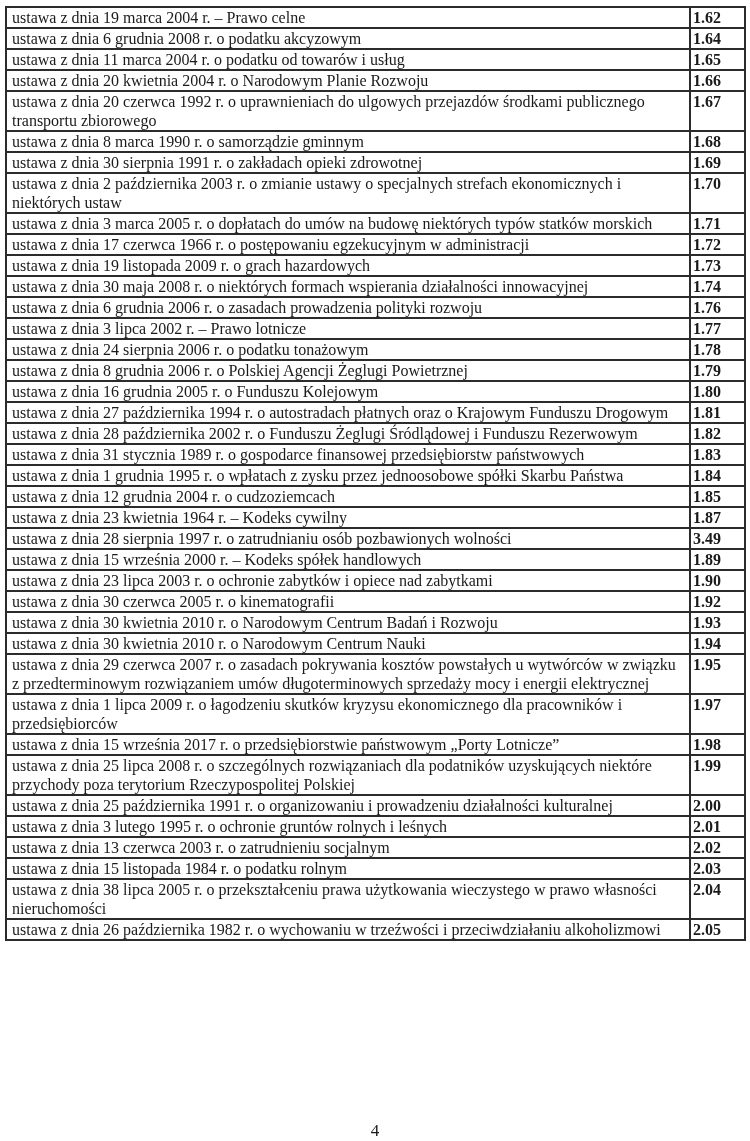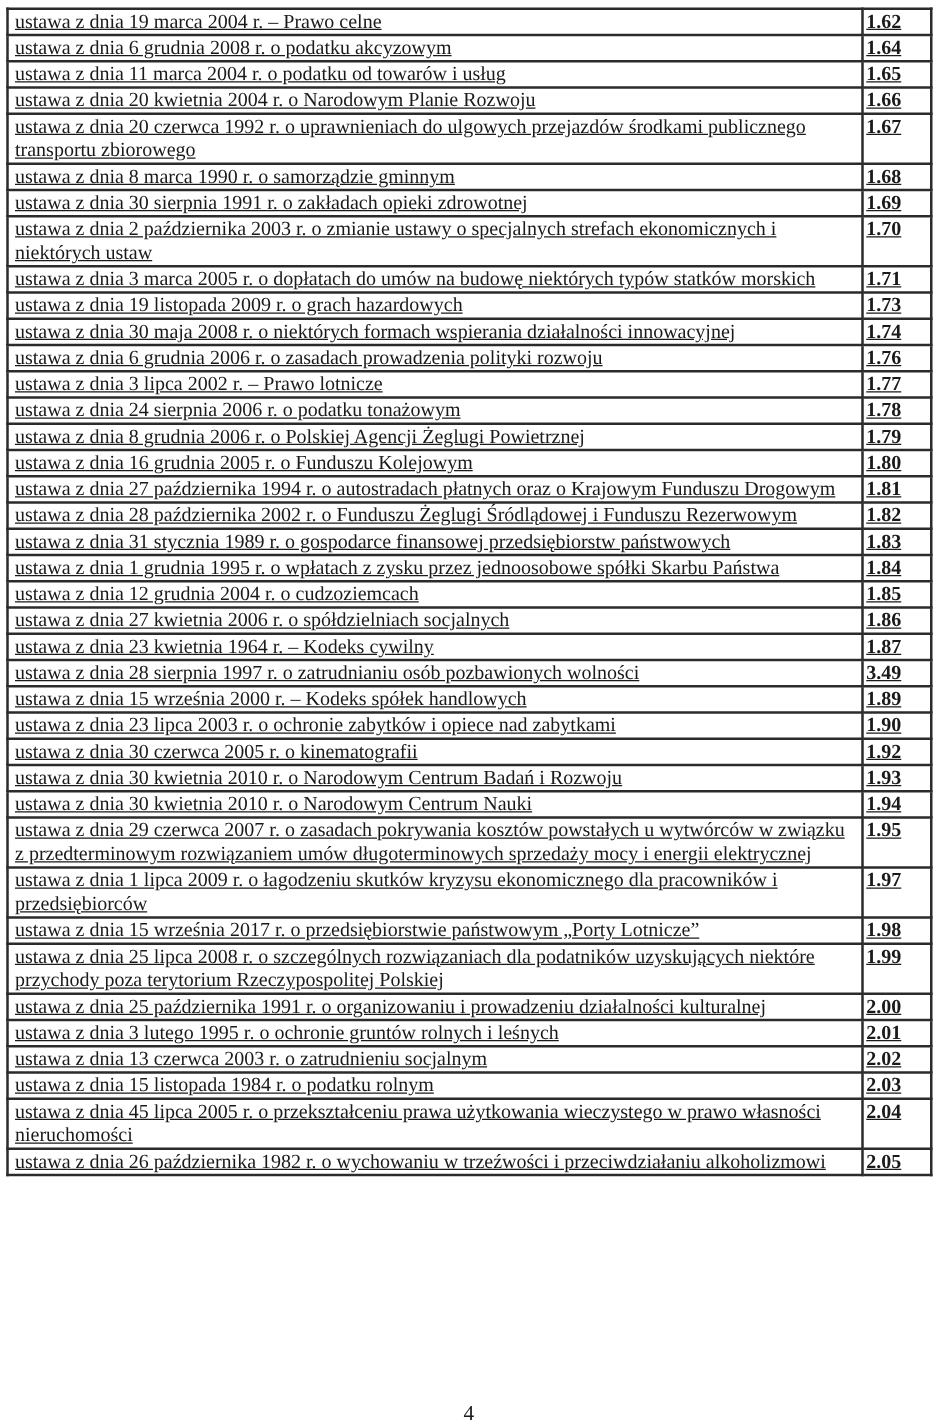--- a/index.html
+++ b/index.html
@@ -18,21 +18,20 @@
     position: relative;
     width: 750px;
     height: 1141px;
     background: #ffffff;
   }
   table.laws {
     border-collapse: collapse;
     table-layout: fixed;
     width: 741px;
     margin: 6px 0 0 5px;
-    text-decoration: underline;
   }
   table.laws td {
     border: 2px solid #2b2b2b;
     vertical-align: top;
     font-size: 16px;
     line-height: 19px;
   }
   td.title {
     padding: 0 4px 0 5px;
     text-align: left;
@@ -90,20 +89,24 @@
         </tr>
         <tr>
           <td class="title">ustawa z dnia 2 października 2003 r. o zmianie ustawy o specjalnych strefach ekonomicznych i niektórych ustaw</td>
           <td class="num">1.70</td>
         </tr>
         <tr>
           <td class="title">ustawa z dnia 3 marca 2005 r. o dopłatach do umów na budowę niektórych typów statków morskich</td>
           <td class="num">1.71</td>
         </tr>
         <tr>
+          <td class="title">ustawa z dnia 17 czerwca 1966 r. o postępowaniu egzekucyjnym w administracji</td>
+          <td class="num">1.72</td>
+        </tr>
+        <tr>
           <td class="title">ustawa z dnia 19 listopada 2009 r. o grach hazardowych</td>
           <td class="num">1.73</td>
         </tr>
         <tr>
           <td class="title">ustawa z dnia 30 maja 2008 r. o niektórych formach wspierania działalności innowacyjnej</td>
           <td class="num">1.74</td>
         </tr>
         <tr>
           <td class="title">ustawa z dnia 6 grudnia 2006 r. o zasadach prowadzenia polityki rozwoju</td>
           <td class="num">1.76</td>
@@ -138,24 +141,20 @@
         </tr>
         <tr>
           <td class="title">ustawa z dnia 1 grudnia 1995 r. o wpłatach z zysku przez jednoosobowe spółki Skarbu Państwa</td>
           <td class="num">1.84</td>
         </tr>
         <tr>
           <td class="title">ustawa z dnia 12 grudnia 2004 r. o cudzoziemcach</td>
           <td class="num">1.85</td>
         </tr>
         <tr>
-          <td class="title">ustawa z dnia 27 kwietnia 2006 r. o spółdzielniach socjalnych</td>
-          <td class="num">1.86</td>
-        </tr>
-        <tr>
           <td class="title">ustawa z dnia 23 kwietnia 1964 r. – Kodeks cywilny</td>
           <td class="num">1.87</td>
         </tr>
         <tr>
           <td class="title">ustawa z dnia 28 sierpnia 1997 r. o zatrudnianiu osób pozbawionych wolności</td>
           <td class="num">3.49</td>
         </tr>
         <tr>
           <td class="title">ustawa z dnia 15 września 2000 r. – Kodeks spółek handlowych</td>
           <td class="num">1.89</td>
@@ -202,21 +201,21 @@
         </tr>
         <tr>
           <td class="title">ustawa z dnia 13 czerwca 2003 r. o zatrudnieniu socjalnym</td>
           <td class="num">2.02</td>
         </tr>
         <tr>
           <td class="title">ustawa z dnia 15 listopada 1984 r. o podatku rolnym</td>
           <td class="num">2.03</td>
         </tr>
         <tr>
-          <td class="title">ustawa z dnia 45 lipca 2005 r. o przekształceniu prawa użytkowania wieczystego w prawo własności nieruchomości</td>
+          <td class="title">ustawa z dnia 38 lipca 2005 r. o przekształceniu prawa użytkowania wieczystego w prawo własności nieruchomości</td>
           <td class="num">2.04</td>
         </tr>
         <tr>
           <td class="title">ustawa z dnia 26 października 1982 r. o wychowaniu w trzeźwości i przeciwdziałaniu alkoholizmowi</td>
           <td class="num">2.05</td>
         </tr>
       </tbody>
   </table>
   <div class="footer">4</div>
 </div>

